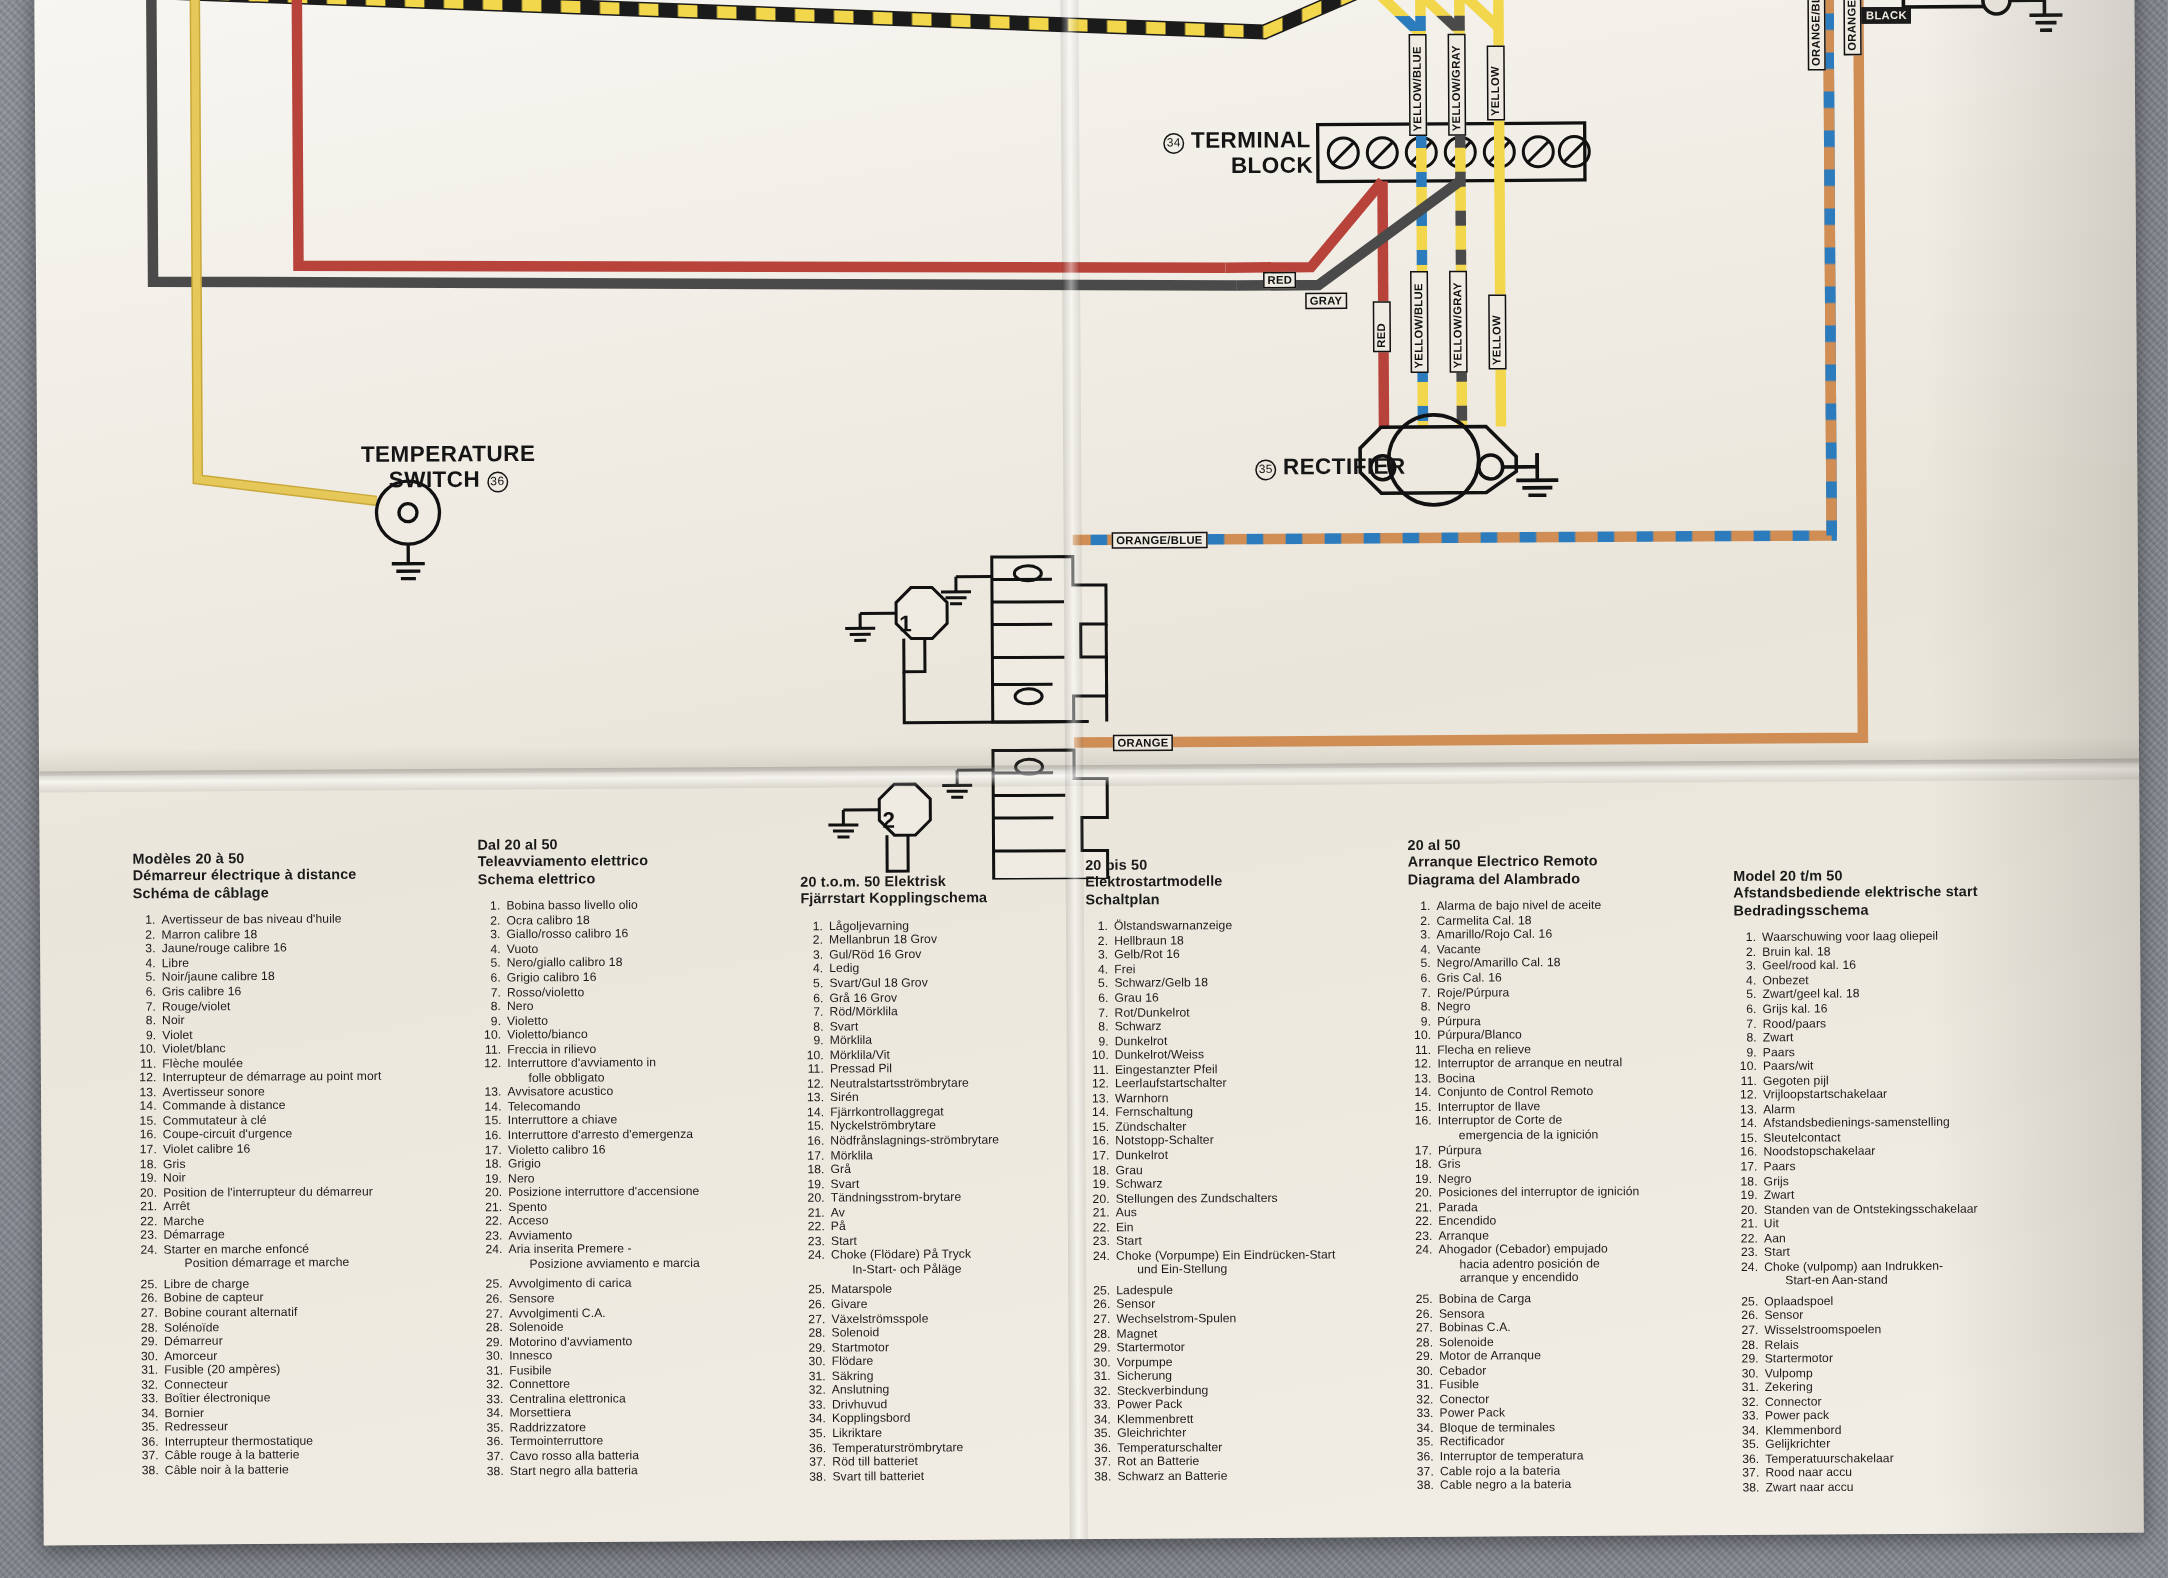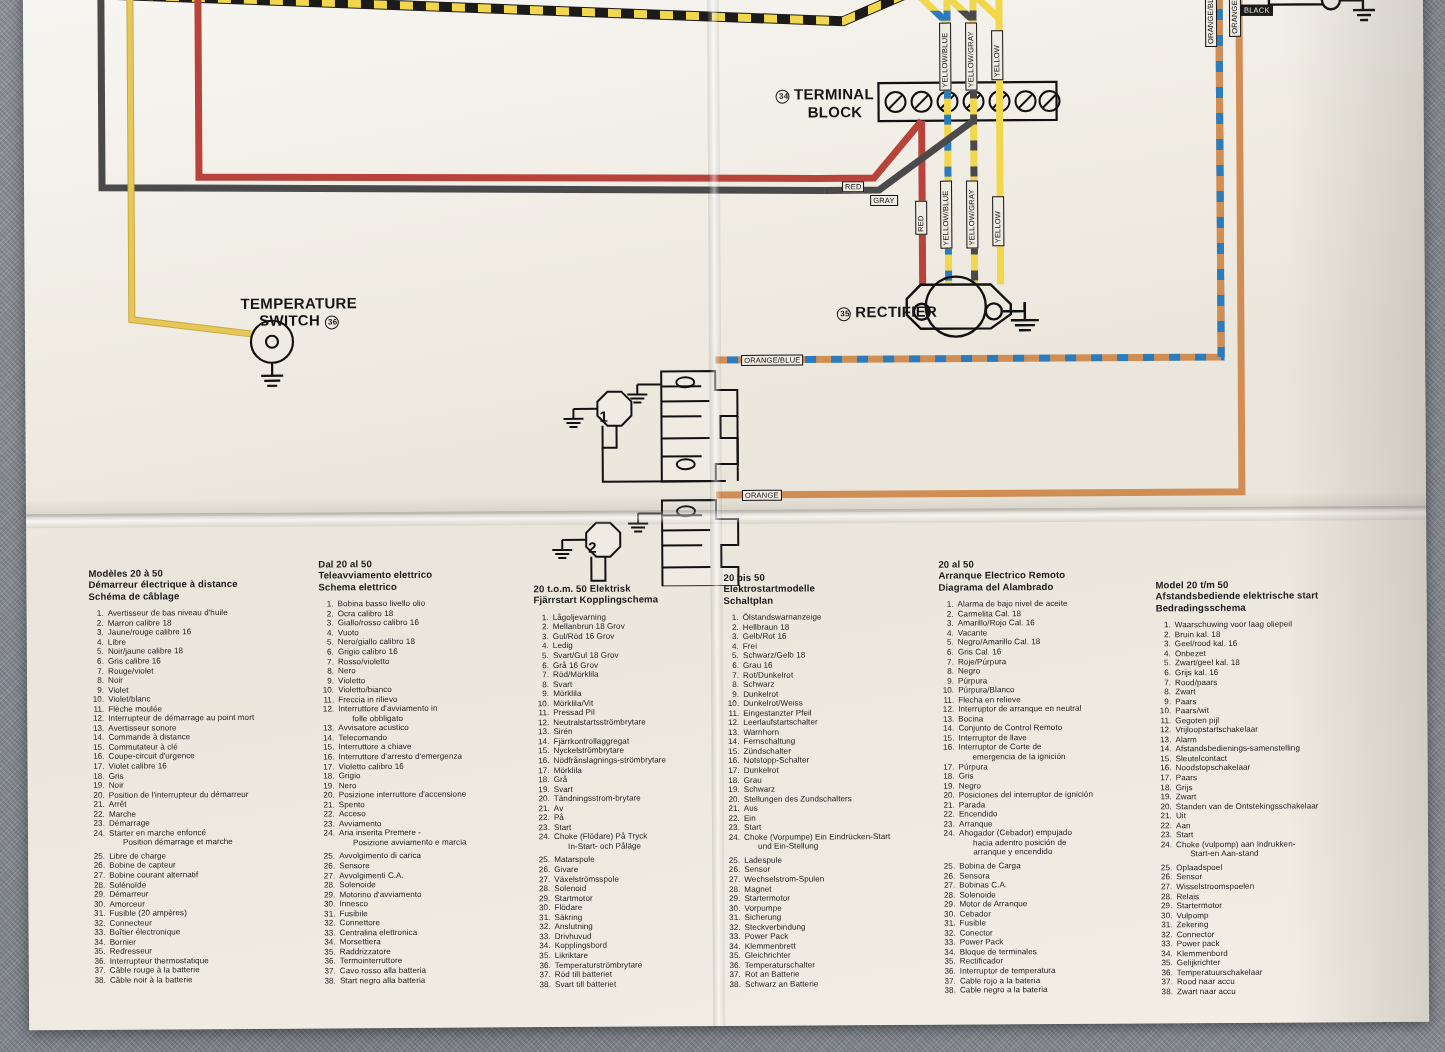--- a/index.html
+++ b/index.html
@@ -37,24 +37,24 @@
 
   
   .diagram{position:absolute;left:0;top:0;width:1400px;height:600px;}
   svg.wires{position:absolute;left:0;top:0;width:1400px;height:600px;}
 
   
   .dlabel{position:absolute;font-weight:bold;color:#151515;letter-spacing:.3px;
           font-family:"Liberation Sans",sans-serif;}
   .dlabel.big{font-size:15px;line-height:17px;}
   .circnum{display:inline-block;border:1.4px solid #151515;border-radius:50%;
-           width:12px;height:12px;line-height:11px;text-align:right;
-           font-size:8px;font-weight:bold;vertical-align:1px;}
+           width:12px;height:12px;line-height:11px;text-align:center;
+           font-size:8px;font-weight:normal;vertical-align:1px;}
   .wiretag{position:absolute;background:#efebe2;border:1px solid #111;
-           font-size:7.5px;font-weight:normal;color:#111;padding:1px 2px 0 2px;
+           font-size:7.5px;font-weight:bold;color:#111;padding:1px 2px 0 2px;
            letter-spacing:.2px;line-height:8px;white-space:nowrap;}
   .wiretag.vert{writing-mode:vertical-rl;transform:rotate(180deg);
            padding:2px 1px;}
   .wiretag.dark{background:#1b1b1b;color:#efebe2;border-color:#1b1b1b;}
   .plugnum{position:absolute;font-size:15px;font-weight:bold;color:#111;}
 
   
   .legend{position:absolute;left:0;top:578px;width:1400px;height:460px;}
   .col{position:absolute;top:0;color:#1a1a1a;}
   .col h3{margin:0;font-size:9.6px;line-height:11.4px;font-weight:bold;
@@ -219,21 +219,21 @@
           <path d="M1317 18 L1340 18 L1340 28 M1330 28 L1352 28 M1334 33 L1348 33 M1337 38 L1345 38"></path>
         </g>
         <g>
           <path d="M1196 -20 L1196 60" fill="none" stroke="url(#orbl2)" stroke-width="7"></path>
         </g>
       </svg>
 
       <div class="dlabel big" style="left:752px;top:100px;text-align:left;">
         <span class="circnum">34</span>
         <span>TERMINAL</span><br>
-        <span style="margin-left:32px;display:inline-block">BLOCK</span>
+        <span style="margin-left:45px;display:inline-block">BLOCK</span>
       </div>
 
       <div class="dlabel big" style="left:812px;top:318px;">
         <span class="circnum">35</span>
         <span>RECTIFIER</span>
       </div>
 
       <div class="dlabel big" style="left:196px;top:306px;text-align:center;width:120px;margin-left:18px;">
         <span>TEMPERATURE</span><br>
         <span>SWITCH</span>

